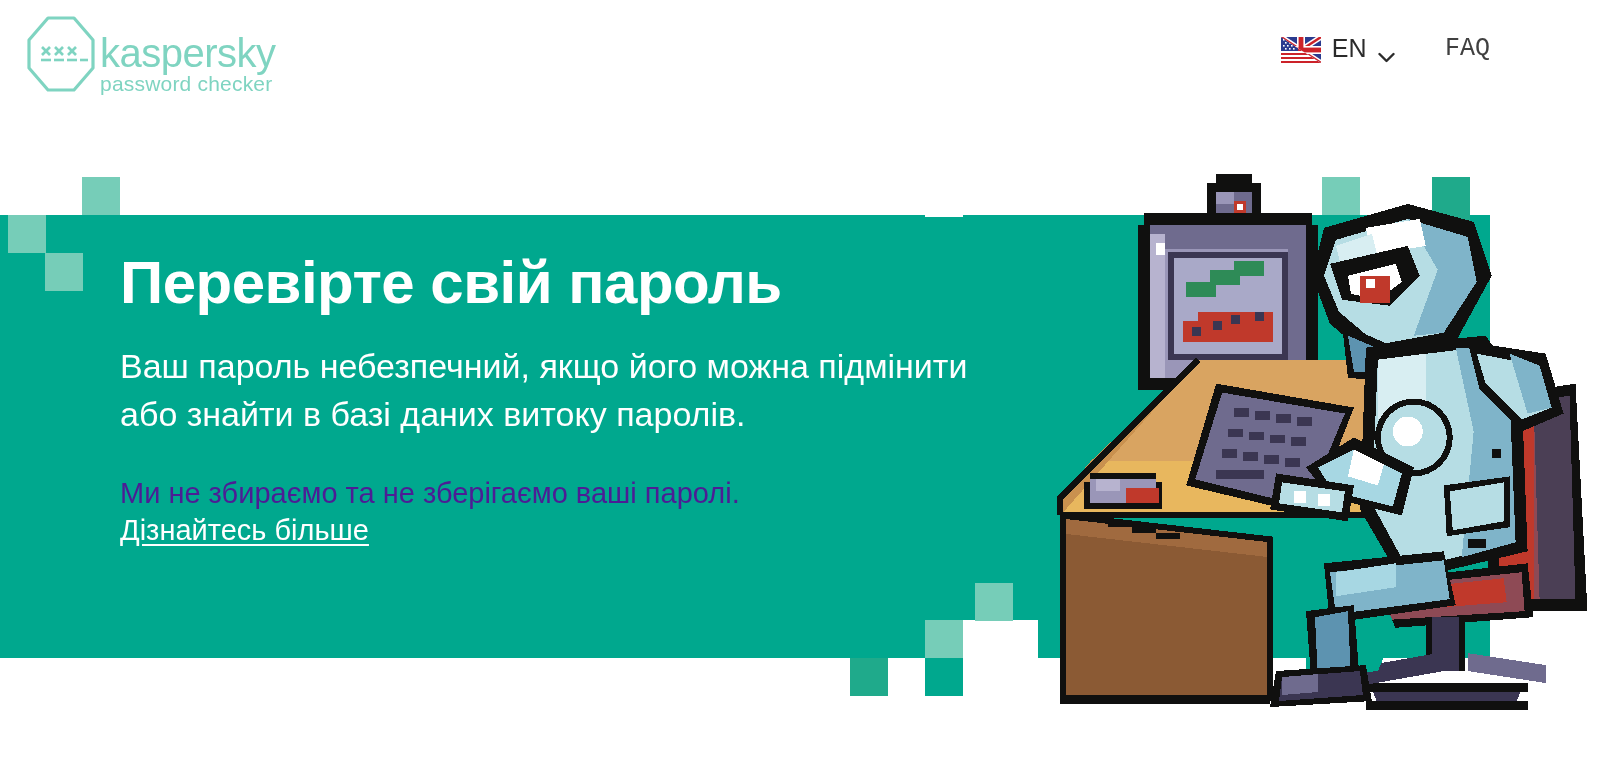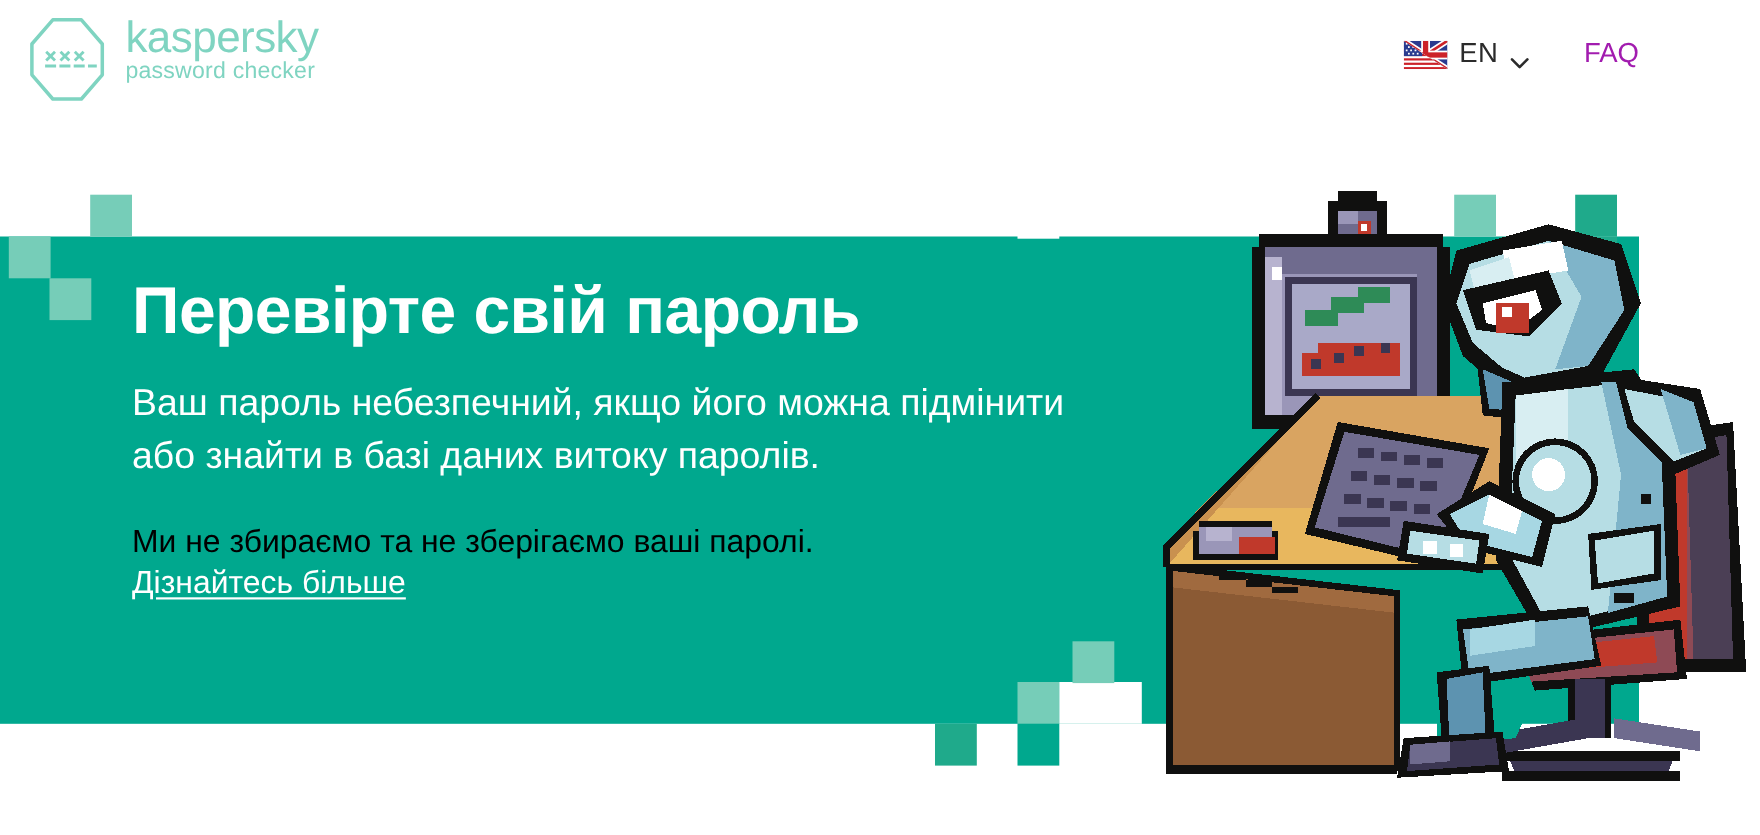--- a/index.html
+++ b/index.html
@@ -10,21 +10,21 @@
   }
   #page{ position:relative; width:1600px; height:759px; background:#fff; }
 
   
   #header{
     position:absolute; left:0; top:0; width:1600px; height:110px;
     background:#ffffff;
   }
   #brand{
     position:absolute; left:22px; top:14px;
-    display:flex; align-items:flex-start; gap:14px;
+    display:flex; align-items:flex-end; gap:0;
   }
   #logo-hex{ width:78px; height:80px; flex:none; }
   #brand-text{ display:flex; flex-direction:column; line-height:1; }
   #brand-name{
     font-size:40px; font-weight:400; color:#7fd4c1; letter-spacing:-0.5px;
   }
   #brand-sub{
     font-size:21px; font-weight:400; color:#7fd4c1; letter-spacing:0.2px;
     margin-top:0;
   }
@@ -33,41 +33,41 @@
     position:absolute; right:110px; top:34px;
     display:flex; align-items:center; gap:50px;
   }
   #lang-select{
     display:flex; align-items:flex-end; gap:11px; cursor:pointer;
   }
   #flag{ width:40px; height:26px; flex:none; display:block; }
   #lang-code{ font-size:25px; color:#2b2b2b; letter-spacing:0.3px; }
   #chevron{ width:17px; height:11px; display:block; }
   #faq-link{
-    font-size:25px; color:#a21caf; text-decoration:none; cursor:pointer;
+    font-size:25px; color:#404040; text-decoration:none; cursor:pointer;font-family:Liberation Mono, monospace;
   }
 
   
   #hero{
     position:absolute; left:0; top:215px; width:1490px; height:443px;
     background:#00a88e;
   }
   .pix{ position:absolute; }
 
   #hero-copy{ position:absolute; left:120px; top:36px; width:900px; }
   #hero-title{
     color:#ffffff; font-size:60px; font-weight:700;
     letter-spacing:-0.5px; line-height:1.05;
   }
   #hero-p1{
     color:#ffffff; font-size:34px; font-weight:400; line-height:1.42;
     margin-top:28px;
   }
   #hero-p2{
-    color:#000000; font-size:29px; font-weight:400; line-height:1.42;
+    color:#4c1d95; font-size:29px; font-weight:400; line-height:1.42;
     margin-top:34px;
   }
   #hero-link{
     display:inline-block; color:#ffffff; font-size:29px; font-weight:400;
     text-decoration:underline; text-underline-offset:4px; cursor:pointer;
   }
 
   
   #illo{
     position:absolute; left:1018px; top:162px; width:582px; height:548px;

